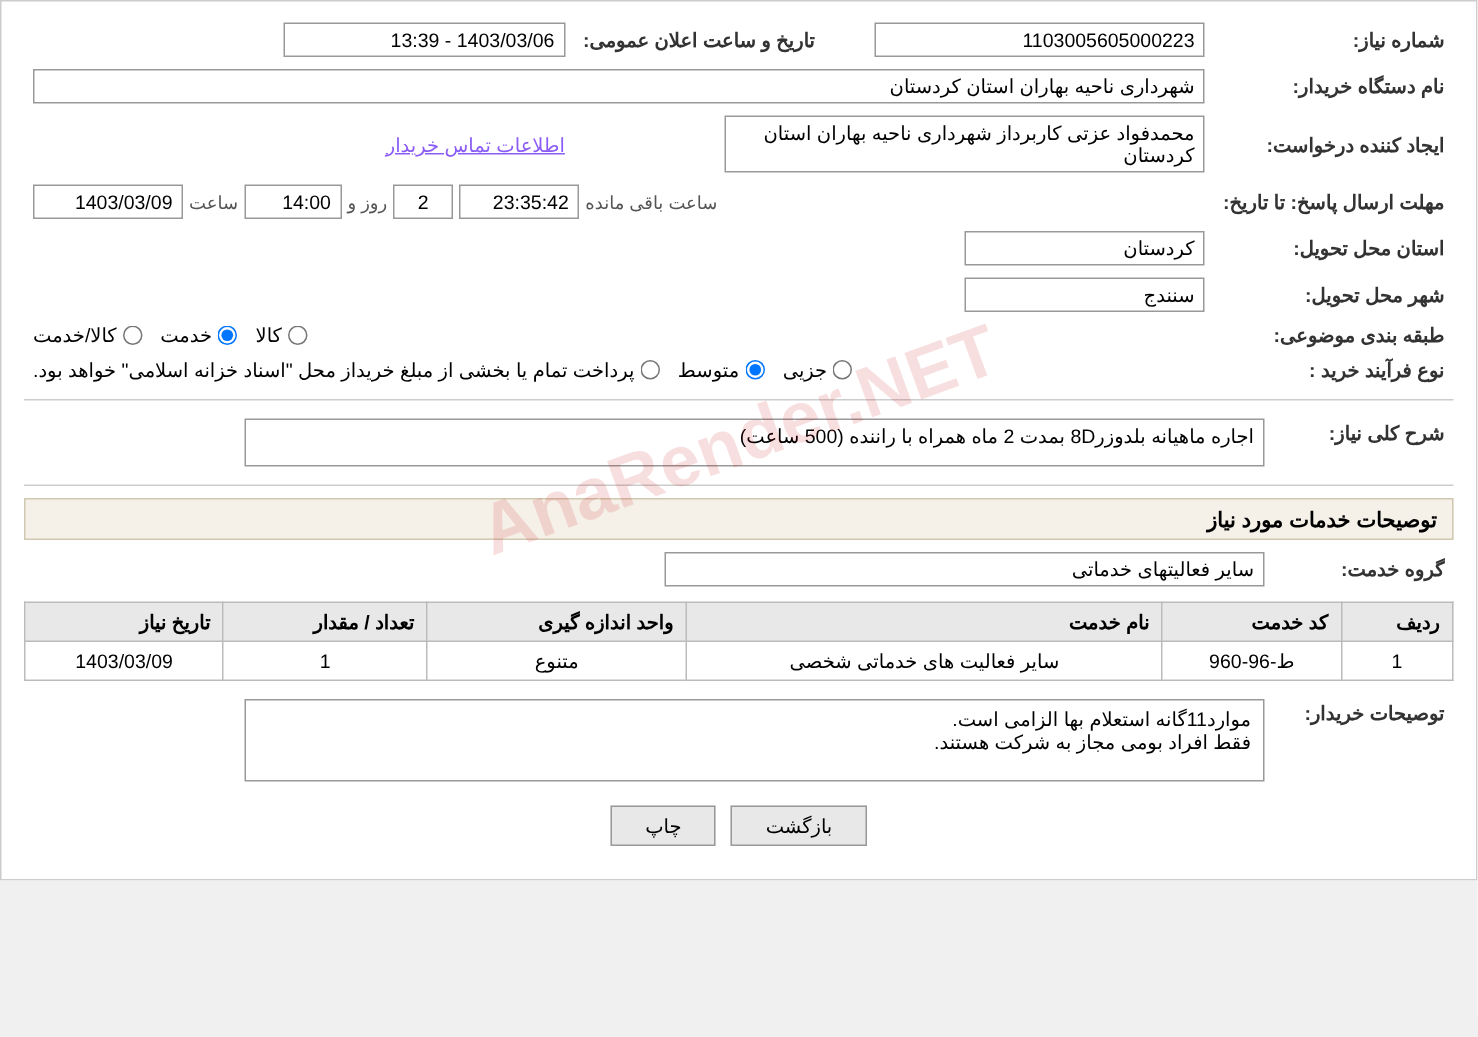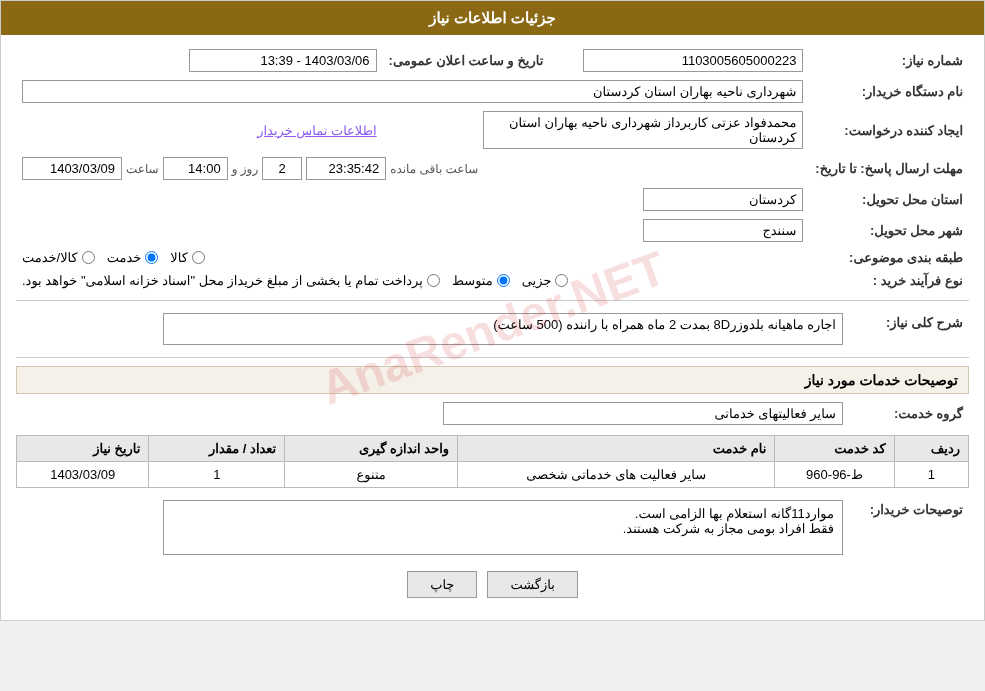--- a/index.html
+++ b/index.html
@@ -162,21 +162,20 @@
     .small-label {
       font-size: 12px;
       color: #555;
     }
   </style>
 </head>
 <body>
 
 <div class="page-wrapper">
 
-  <div class="header-bar">جزئیات اطلاعات نیاز</div>
 
   <div class="content watermark-area">
     <div class="watermark">AnaRender.NET</div>
 
     <table class="info-table">
 
       <tbody>
           <tr>
         <td class="label-cell">شماره نیاز:</td>
         <td class="value-cell" style="width:260px;">

